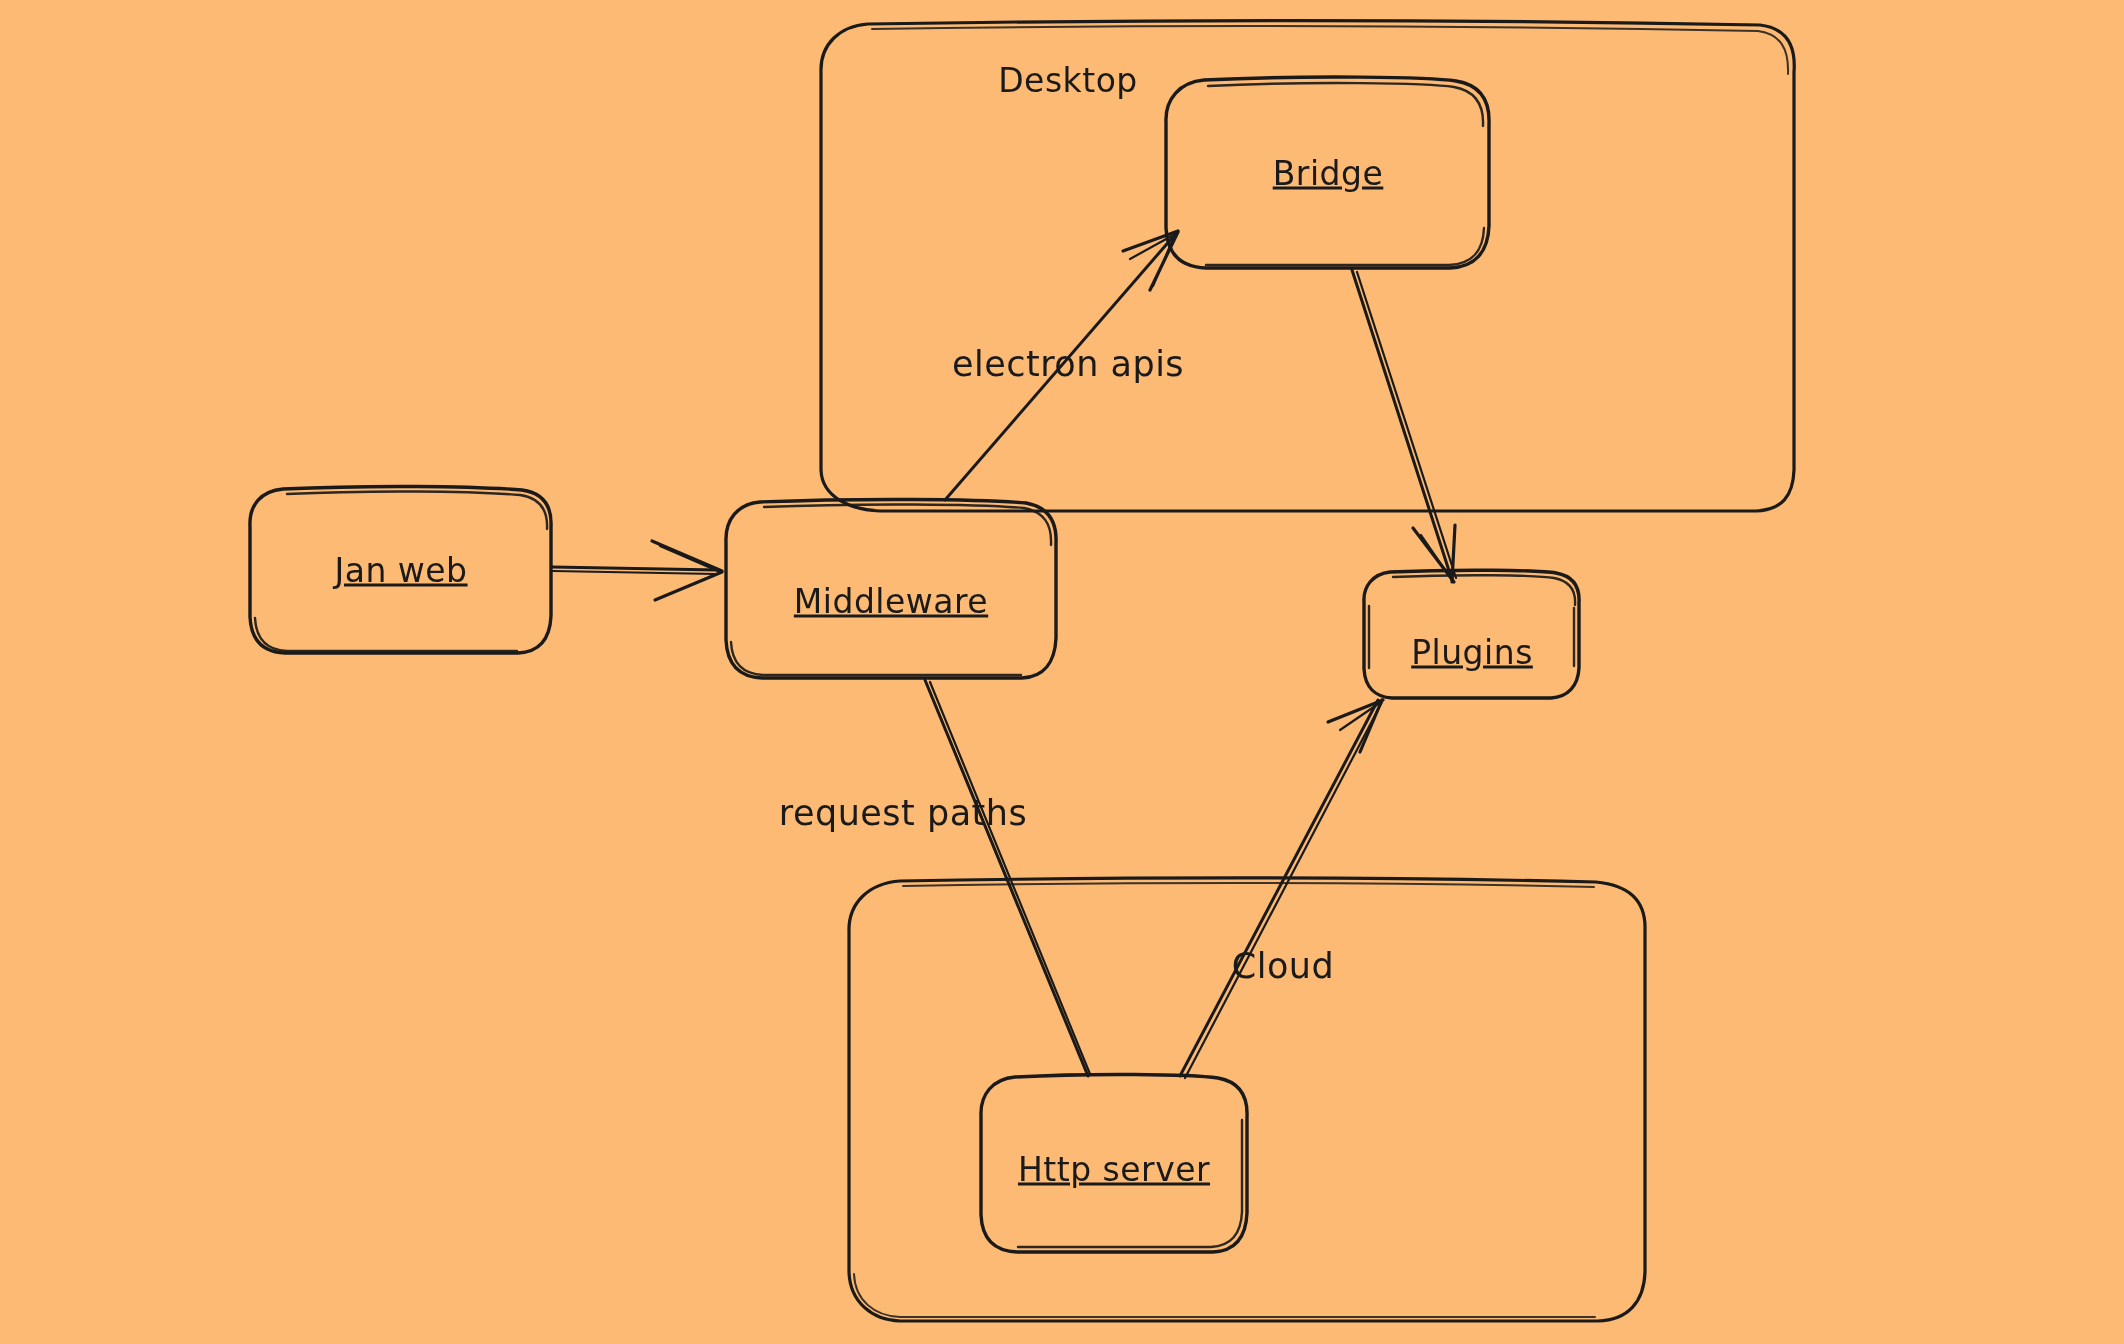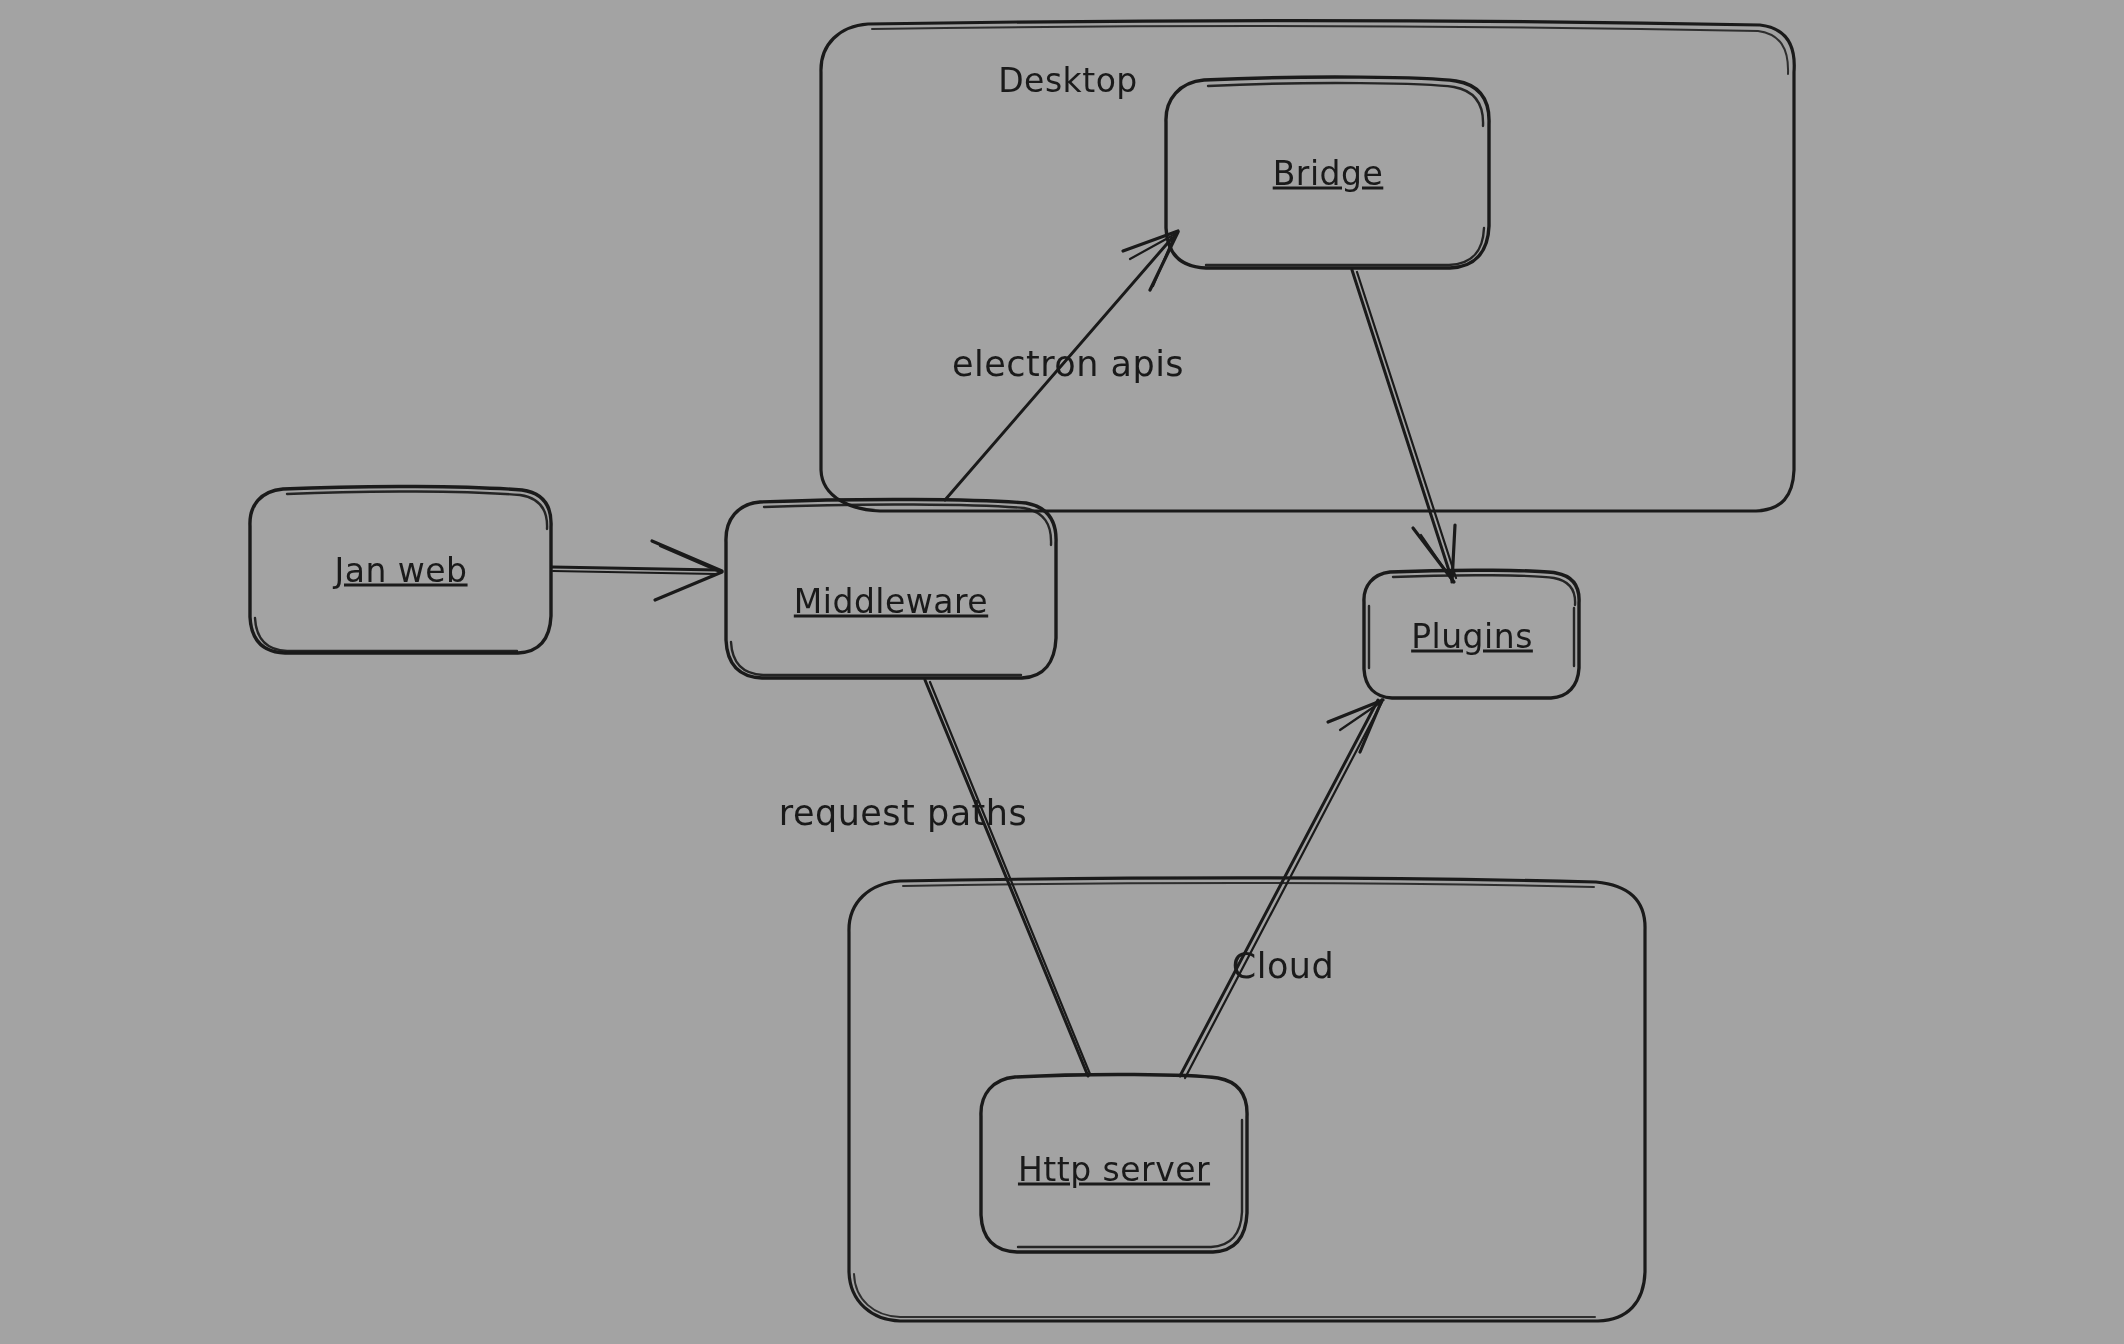--- a/index.html
+++ b/index.html
@@ -7,21 +7,21 @@
     padding: 0;
     background: #ffffff;
   }
   body {
     font-family: "DejaVu Sans", sans-serif;
   }
   #canvas {
     position: relative;
     width: 2124px;
     height: 1344px;
-    background: #a3a3a3;
+    background: #fdba74;
     overflow: hidden;
   }
   #canvas svg.layer {
     position: absolute;
     left: 0;
     top: 0;
     width: 2124px;
     height: 1344px;
   }
   .stroke {
@@ -235,21 +235,21 @@
   </svg>
 
   <div class="container-label" style="left:1068px; top:80px;">Desktop</div>
 
   <div class="node-label" style="left:1328px; top:173px;">Bridge</div>
 
   <div class="node-label" style="left:401px; top:570px;">Jan web</div>
 
   <div class="node-label" style="left:891px; top:601px;">Middleware</div>
 
-  <div class="node-label" style="left:1472px; top:636px;">Plugins</div>
+  <div class="node-label" style="left:1472px; top:652px;">Plugins</div>
 
   <div class="node-label" style="left:1114px; top:1169px;">Http server</div>
 
   <div class="edge-label" style="left:1068px; top:364px;">electron apis</div>
 
   <div class="edge-label" style="left:903px; top:813px;">request paths</div>
 
   <div class="edge-label" style="left:1283px; top:966px;">Cloud</div>
 
   <div class="note-block" style="left:355px; top:962px;">

